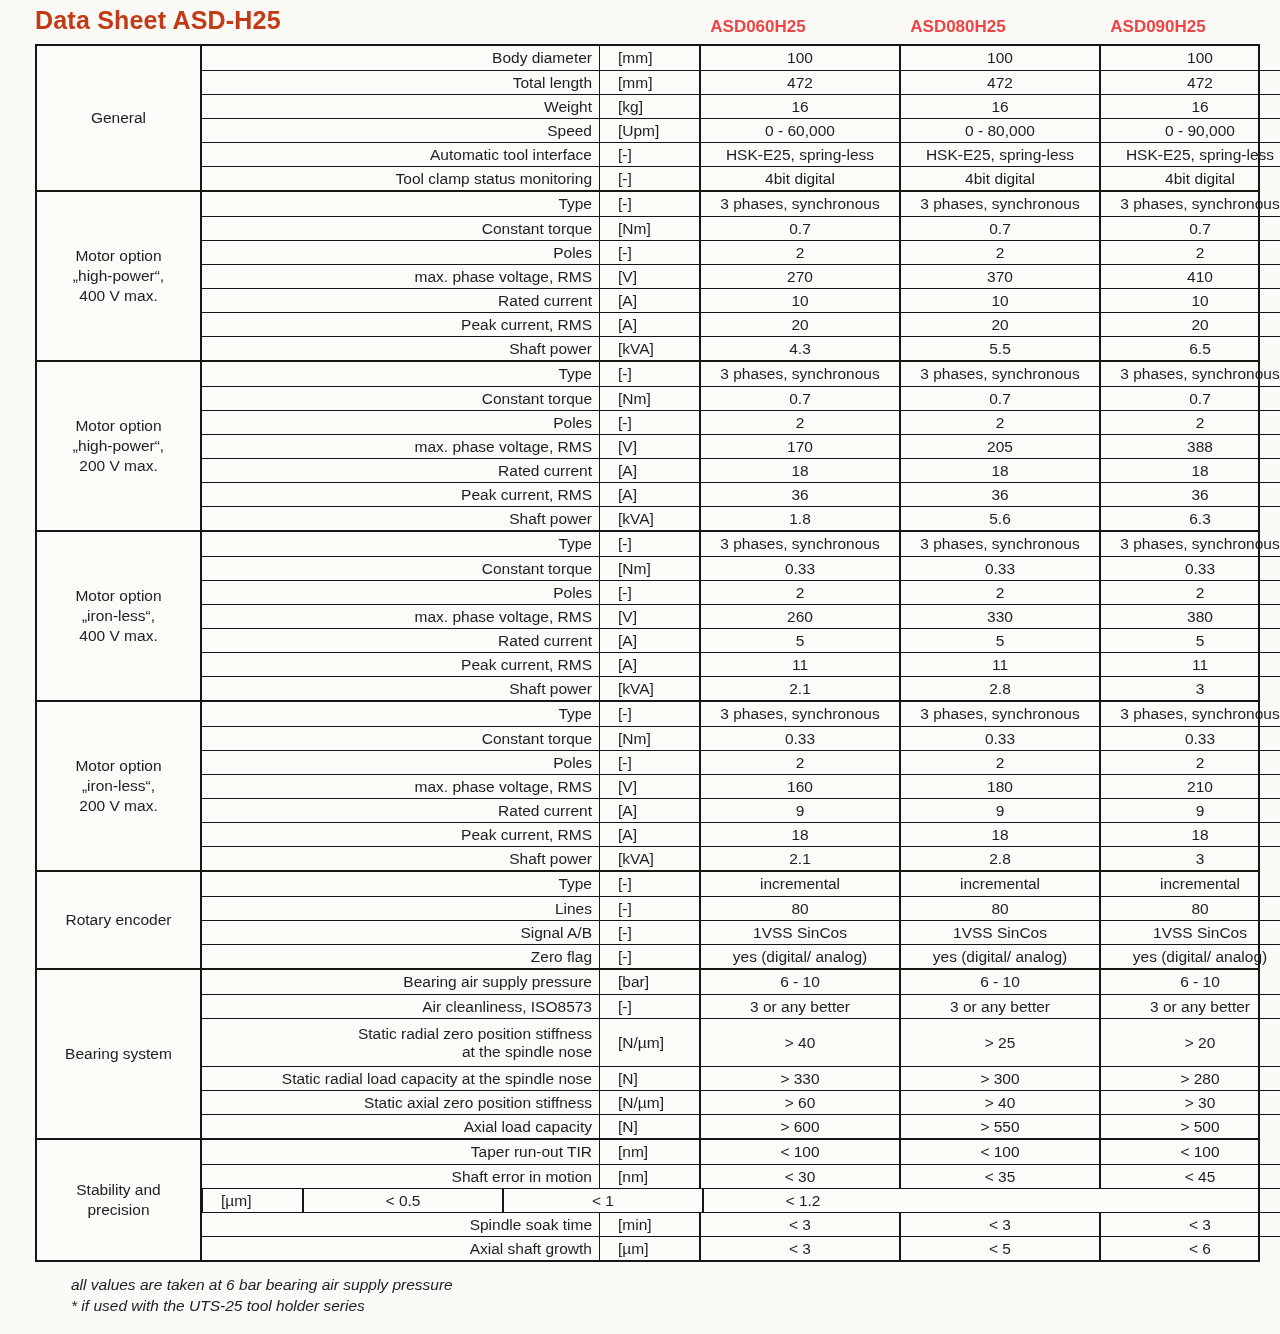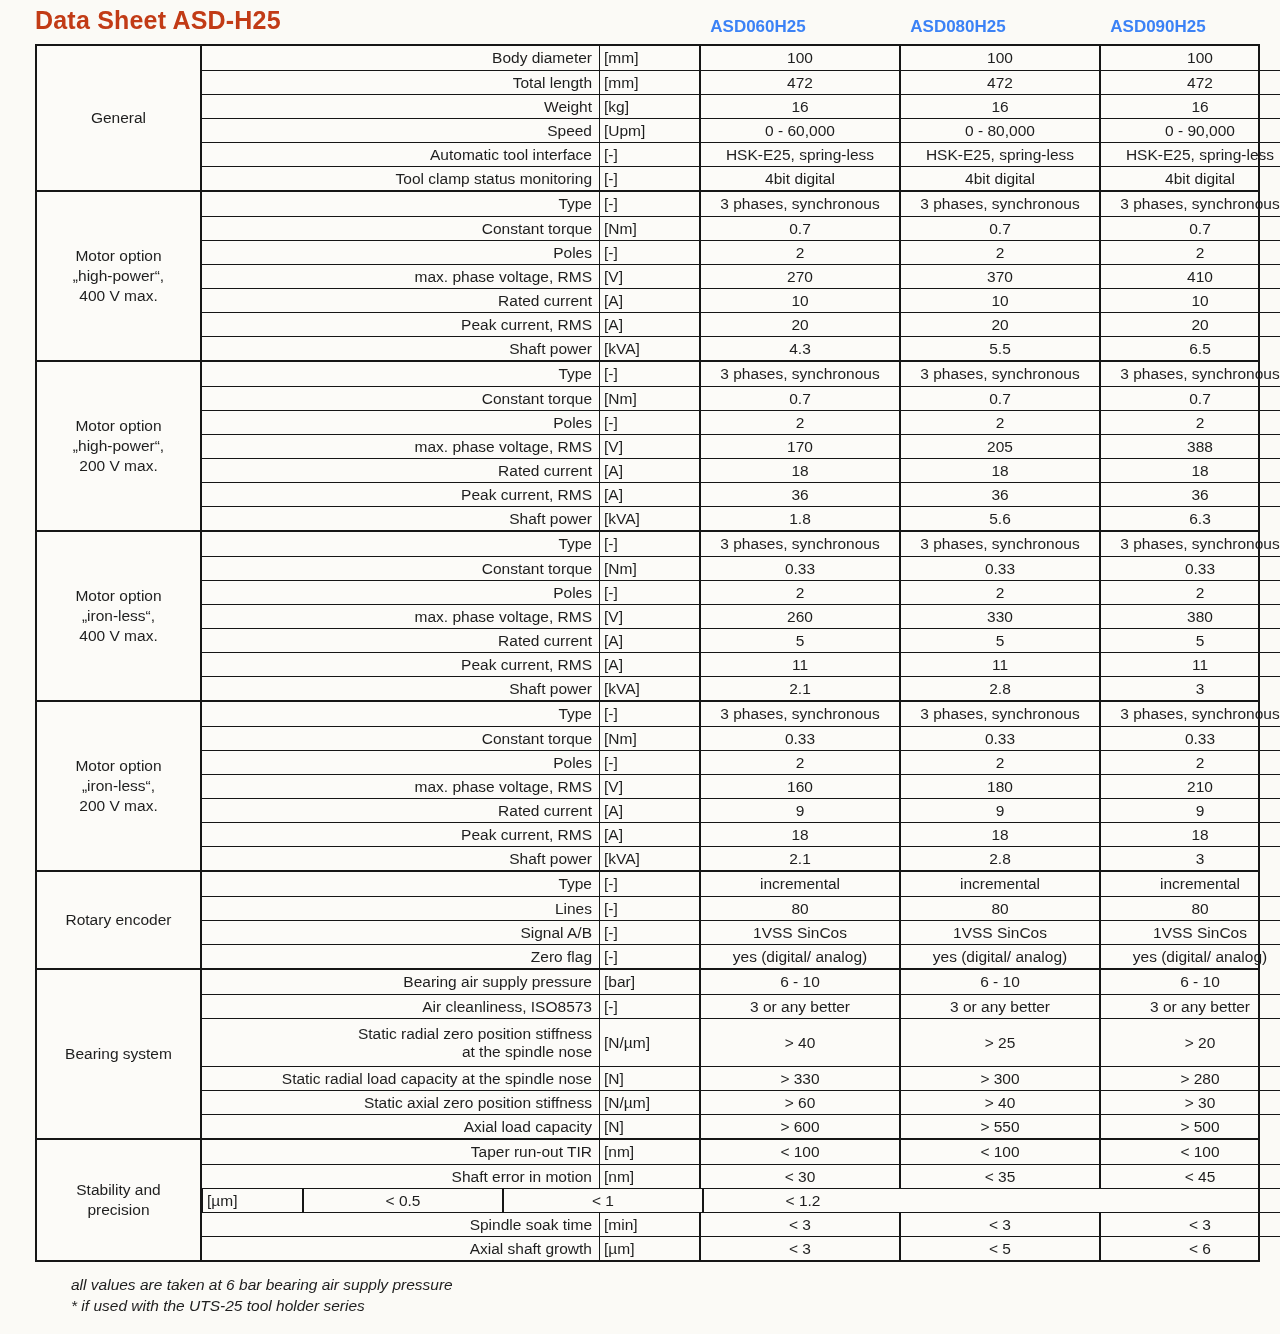--- a/index.html
+++ b/index.html
@@ -32,21 +32,21 @@
     height: 30px;
     display: flex;
   }
   .col-h {
     width: 200px;
     display: flex;
     align-items: center;
     justify-content: center;
     font-size: 17px;
     font-weight: bold;
-    color: #3b82f6;
+    color: #ef4444;
   }
 
   .table {
     position: absolute;
     left: 35px;
     top: 44px;
     width: 1221px;
     border: 2.5px solid #161616;
     background: #fcfbf8;
   }
@@ -95,21 +95,21 @@
     justify-content: flex-end;
     text-align: right;
     padding-right: 7px;
     white-space: pre-line;
     margin-left: 41px;
   }
   .unit-cell {
     width: 100px;
     flex: 0 0 100px;
     border-left: 1.5px solid #161616;
-    padding-left: 4px;
+    padding-left: 18px;
   }
   .value-cell {
     width: 200px;
     flex: 0 0 200px;
     border-left: 2px solid #161616;
     justify-content: center;
     text-align: center;
   }
 
   .footnotes {

